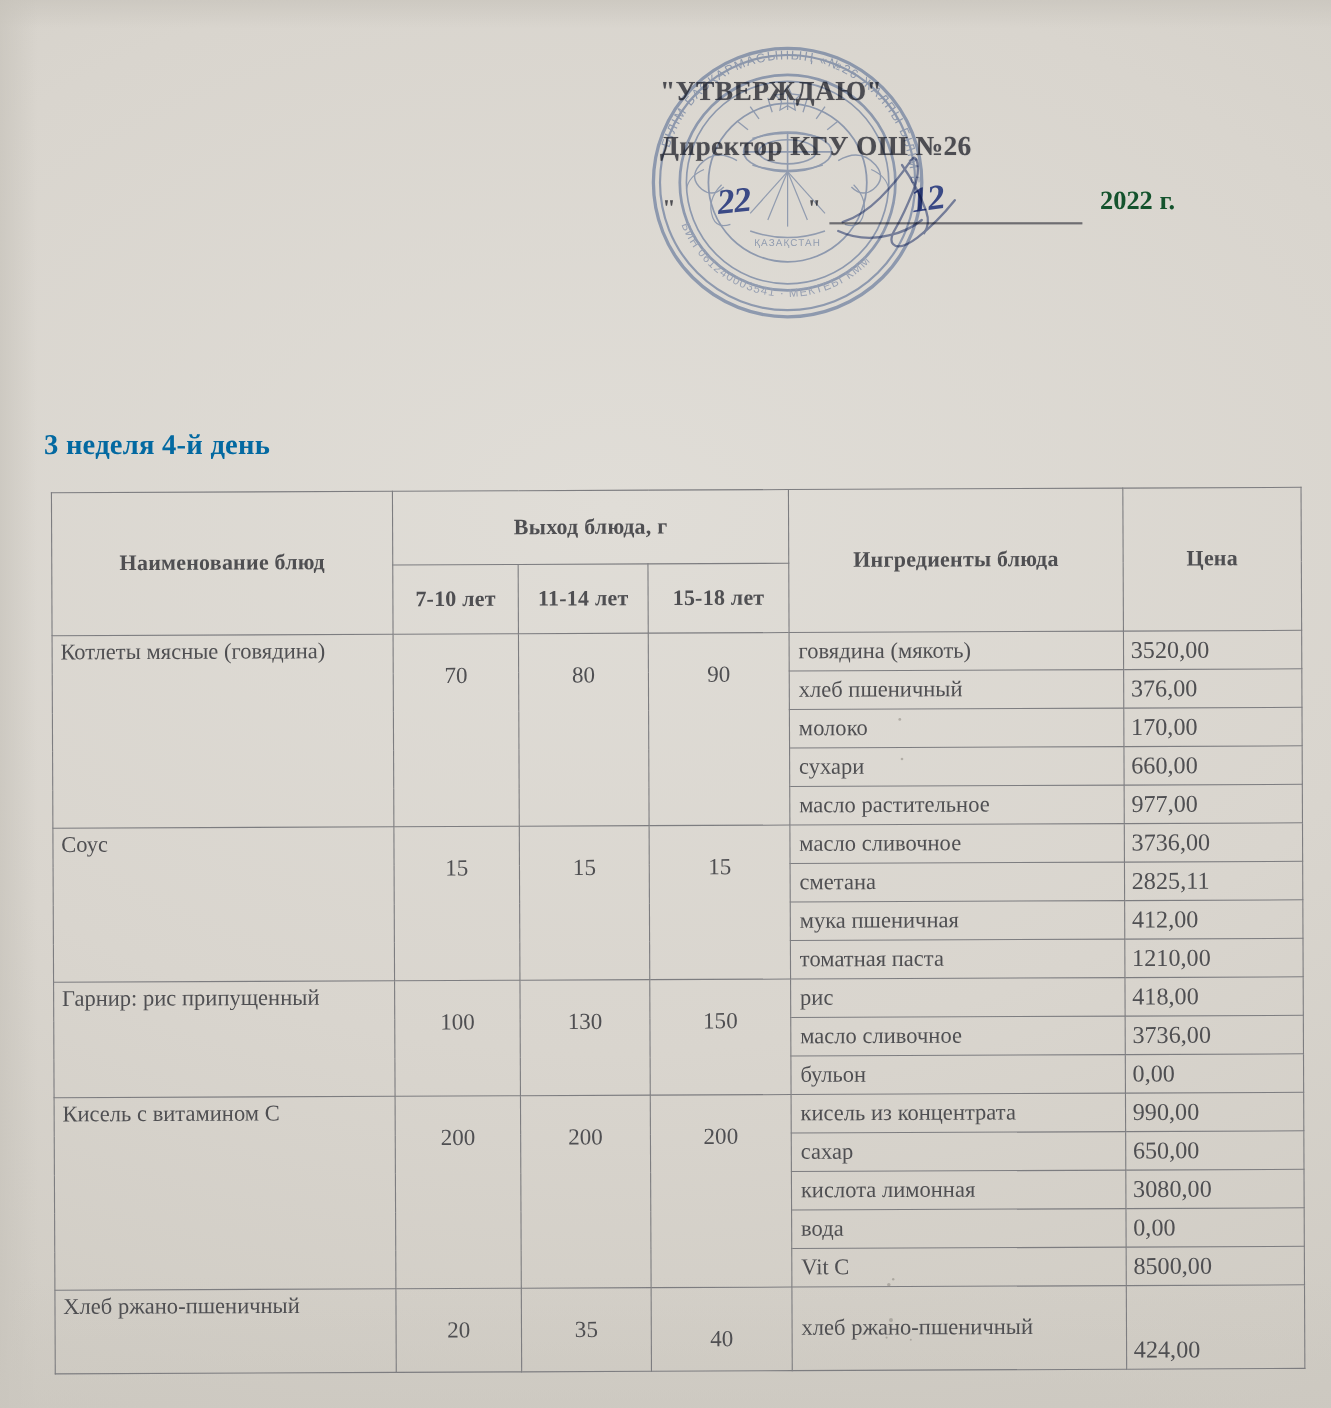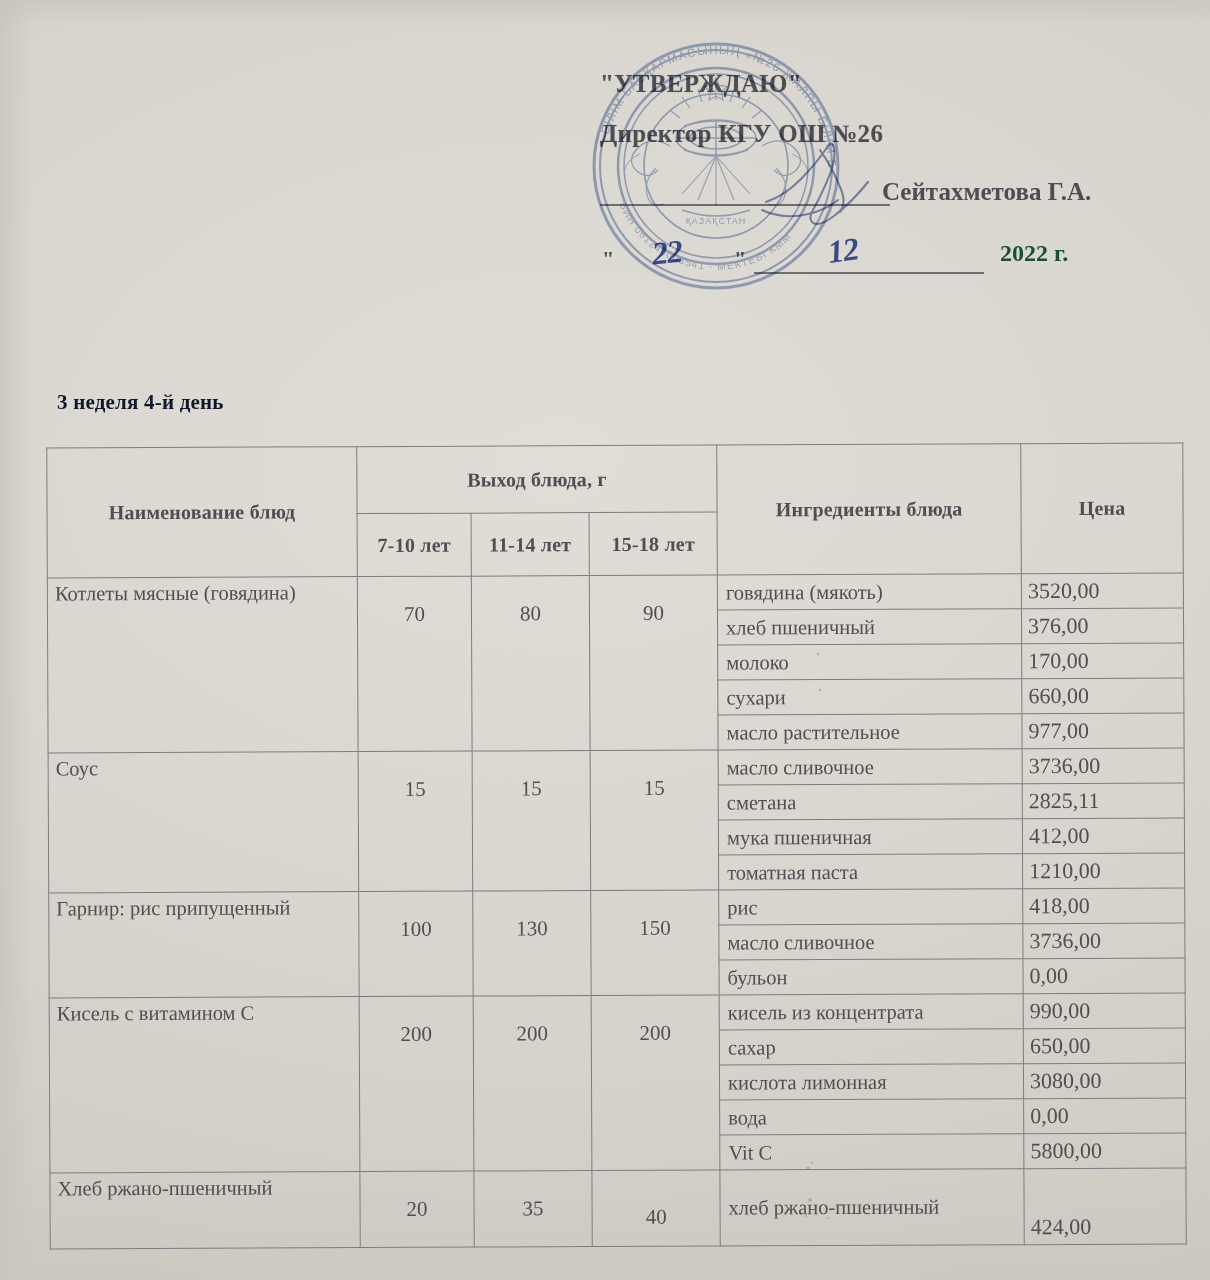--- a/index.html
+++ b/index.html
@@ -157,25 +157,25 @@
     height: 110px;
     z-index: 4;
     opacity: .72;
     mix-blend-mode: multiply;
     pointer-events: none;
   }
 
   
   #week-label {
     position: absolute;
-    left: 57px;
+    left: 40px;
     top: 390px;
     font-weight: bold;
-    font-size: 21px;
-    color: #0f172a;
+    font-size: 26px;
+    color: #0369a1;
     letter-spacing: .2px;
   }
 
   
   #menu-table-wrap {
     position: absolute;
     left: 48px;
     top: 445px;
     width: 1136px;
     
@@ -251,24 +251,20 @@
 <div class="paper"></div>
 <div class="paper-shadow-top"></div>
 <div class="paper-shadow-left"></div>
 <div class="paper-shadow-bottom"></div>
 
 <div id="approval-block">
   <div class="appr-line" id="approval-title">"УТВЕРЖДАЮ"</div>
 
   <div class="appr-line" id="approval-director">Директор КГУ ОШ №26</div>
 
-  <div class="sig-row">
-    <div class="sig-rule"></div>
-    <div id="signatory-name">Сейтахметова Г.А.</div>
-  </div>
 
   <div class="date-row">
     <span class="q-mark" id="q1">"</span>
     <span id="day-value">22</span>
     <span class="q-mark" id="q2">"</span>
     <span id="month-value">12</span>
     <span id="date-rule"></span>
     <span id="year-value">2022 г.</span>
   </div>
 </div>
@@ -442,21 +438,21 @@
         <tr>
           <td class="ingredient">кислота лимонная</td>
           <td class="price">3080,00</td>
         </tr>
         <tr>
           <td class="ingredient">вода</td>
           <td class="price">0,00</td>
         </tr>
         <tr>
           <td class="ingredient">Vit C</td>
-          <td class="price">5800,00</td>
+          <td class="price">8500,00</td>
         </tr>
         <tr>
           <td class="dish-name" rowspan="1" style="height: 56px; vertical-align: top;">Хлеб ржано-пшеничный</td>
           <td class="portion" rowspan="1" style="height: 56px; vertical-align: middle; padding-top: 0px;">20</td>
           <td class="portion" rowspan="1" style="height: 56px; vertical-align: middle; padding-top: 0px;">35</td>
           <td class="portion" rowspan="1" style="height: 56px; vertical-align: middle; padding-top: 18px;">40</td>
           <td class="ingredient" style="height: 56px;">хлеб ржано-пшеничный</td>
           <td class="price last-tall" style="height: 56px;">424,00</td>
         </tr>
       </tbody>

